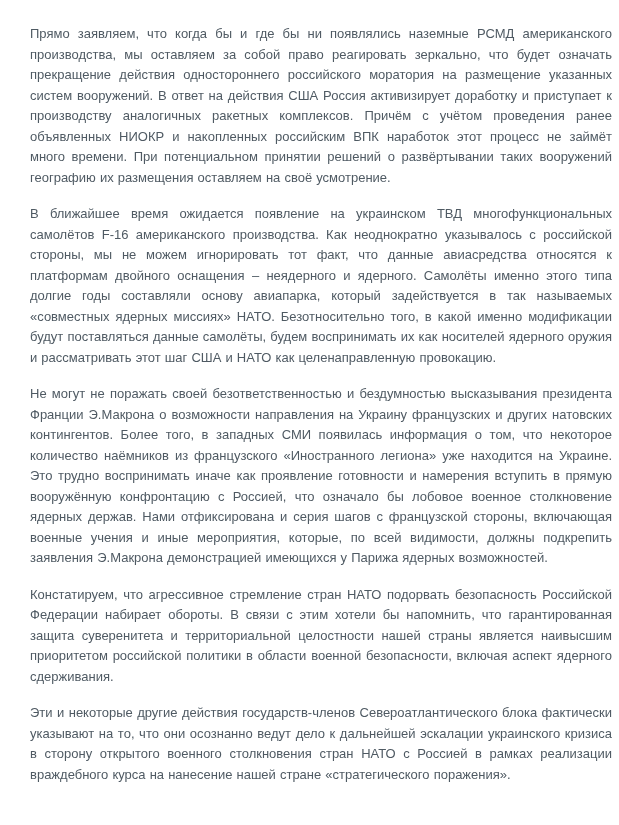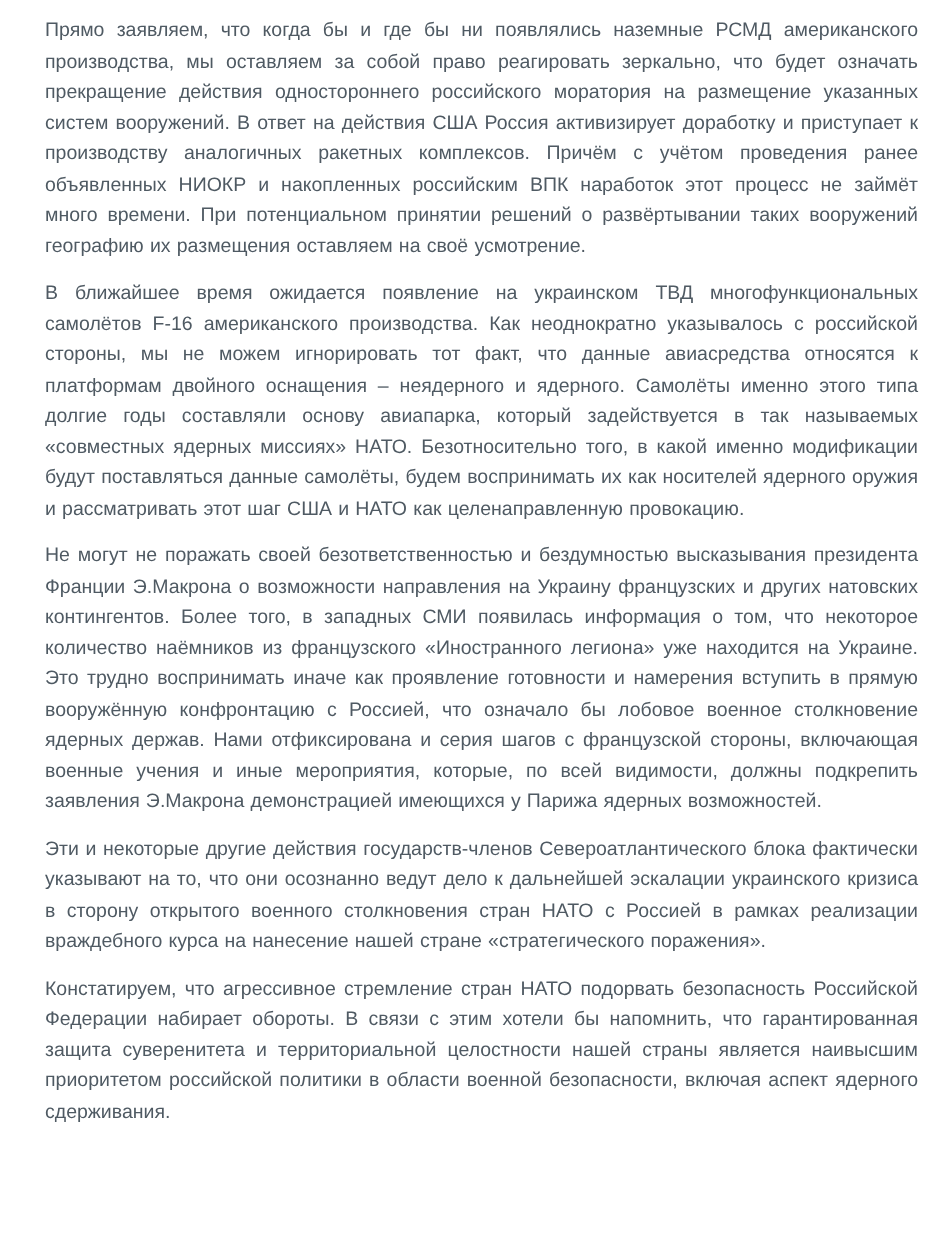--- a/index.html
+++ b/index.html
@@ -17,31 +17,31 @@
       width: 619px;
       padding: 8px 7px 10px 30px;
       font-family: "Liberation Sans", "DejaVu Sans", sans-serif;
       font-size: 13px;
       line-height: 20.5px;
       color: #4f5a63;
       text-align: justify;
       background: #ffffff;
     }
     .document p.paragraph {
-      margin: 2px 0 11px 0;
+      margin: 16px 0 11px 0;
       padding: 0;
       word-spacing: 0.5px;
     }
     .document p.paragraph:last-child {
       margin-bottom: 0;
     }
   </style>
 </head>
 <body>
 
 <div class="document">
   <p class="paragraph">Прямо заявляем, что когда бы и где бы ни появлялись наземные РСМД американского производства, мы оставляем за собой право реагировать зеркально, что будет означать прекращение действия одностороннего российского моратория на размещение указанных систем вооружений. В ответ на действия США Россия активизирует доработку и приступает к производству аналогичных ракетных комплексов. Причём с учётом проведения ранее объявленных НИОКР и накопленных российским ВПК наработок этот процесс не займёт много времени. При потенциальном принятии решений о развёртывании таких вооружений географию их размещения оставляем на своё усмотрение.</p>
   <p class="paragraph">В ближайшее время ожидается появление на украинском ТВД многофункциональных самолётов F-16 американского производства. Как неоднократно указывалось с российской стороны, мы не можем игнорировать тот факт, что данные авиасредства относятся к платформам двойного оснащения – неядерного и ядерного. Самолёты именно этого типа долгие годы составляли основу авиапарка, который задействуется в так называемых «совместных ядерных миссиях» НАТО. Безотносительно того, в какой именно модификации будут поставляться данные самолёты, будем воспринимать их как носителей ядерного оружия и рассматривать этот шаг США и НАТО как целенаправленную провокацию.</p>
   <p class="paragraph">Не могут не поражать своей безответственностью и бездумностью высказывания президента Франции Э.Макрона о возможности направления на Украину французских и других натовских контингентов. Более того, в западных СМИ появилась информация о том, что некоторое количество наёмников из французского «Иностранного легиона» уже находится на Украине. Это трудно воспринимать иначе как проявление готовности и намерения вступить в прямую вооружённую конфронтацию с Россией, что означало бы лобовое военное столкновение ядерных держав. Нами отфиксирована и серия шагов с французской стороны, включающая военные учения и иные мероприятия, которые, по всей видимости, должны подкрепить заявления Э.Макрона демонстрацией имеющихся у Парижа ядерных возможностей.</p>
+  <p class="paragraph">Констатируем, что агрессивное стремление стран НАТО подорвать безопасность Российской Федерации набирает обороты. В связи с этим хотели бы напомнить, что гарантированная защита суверенитета и территориальной целостности нашей страны является наивысшим приоритетом российской политики в области военной безопасности, включая аспект ядерного сдерживания.</p>
   <p class="paragraph">Эти и некоторые другие действия государств-членов Североатлантического блока фактически указывают на то, что они осознанно ведут дело к дальнейшей эскалации украинского кризиса в сторону открытого военного столкновения стран НАТО с Россией в рамках реализации враждебного курса на нанесение нашей стране «стратегического поражения».</p>
-  <p class="paragraph">Констатируем, что агрессивное стремление стран НАТО подорвать безопасность Российской Федерации набирает обороты. В связи с этим хотели бы напомнить, что гарантированная защита суверенитета и территориальной целостности нашей страны является наивысшим приоритетом российской политики в области военной безопасности, включая аспект ядерного сдерживания.</p>
 
 </div>
 
 </body></html>

